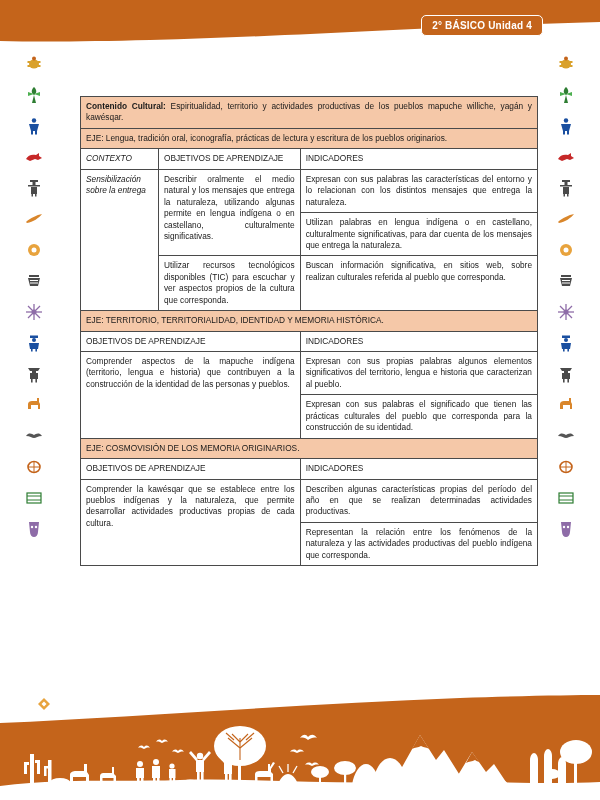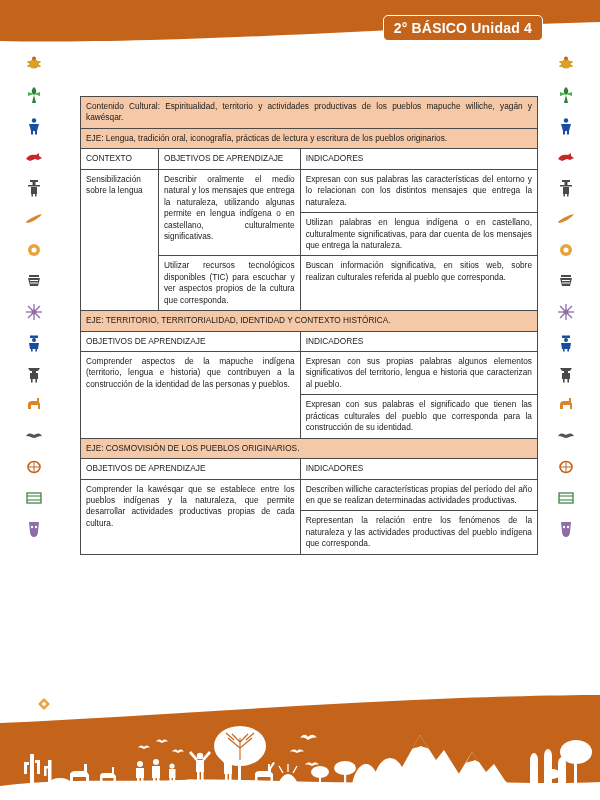--- a/index.html
+++ b/index.html
@@ -24,21 +24,21 @@
     width: 600px; height: 46px;
     overflow: hidden;
   }
   .top-band svg { display: block; }
 
   .unit-badge {
     position: absolute;
     top: 15px; right: 57px;
     background: #C4641B;
     color: #ffffff;
-    font-size: 14px;
+    font-size: 10px;
     font-weight: bold;
     letter-spacing: 0.2px;
     padding: 4px 10px 4px 10px;
     border-radius: 5px;
     border: 1px solid #ffffff;
     white-space: nowrap;
     z-index: 5;
   }
 
   
@@ -101,27 +101,27 @@
     font-weight: bold;
     text-align: center;
   }
   .colhead {
     background: #ffffff;
     font-weight: bold;
     text-align: center;
     vertical-align: middle;
     padding: 5px 4px;
   }
-  .cc-label { font-weight: normal; }
+  .cc-label { font-weight: bold; }
   .cc-body  { font-weight: normal; }
   .ctx-cell {
     text-align: left;
     vertical-align: top;
   }
-  .w-ctx { width: 78px; }
+  .w-ctx { width: 78px; font-style: italic; }
   .w-oa  { width: 142px; }
   .w-ind { width: 238px; }
   .nb { text-align: left; }
 </style>
 </head>
 <body>
 
 <div class="page">
 
   <div class="top-band">
@@ -391,63 +391,63 @@
         <td class="band" colspan="3">EJE: Lengua, tradición oral, iconografía, prácticas de lectura y escritura de los pueblos originarios.</td>
       </tr>
 
       <tr>
         <td class="colhead w-ctx">CONTEXTO</td>
         <td class="colhead w-oa">OBJETIVOS DE APRENDIZAJE</td>
         <td class="colhead w-ind">INDICADORES</td>
       </tr>
 
       <tr>
-        <td class="ctx-cell w-ctx" rowspan="3">Sensibilización sobre la lengua</td>
+        <td class="ctx-cell w-ctx" rowspan="3">Sensibilización sobre la entrega</td>
         <td class="w-oa" rowspan="2">Describir oralmente el medio natural y los mensajes que entrega la naturaleza, utilizando algunas permite en lengua indígena o en castellano, culturalmente significativas.</td>
         <td class="w-ind">Expresan con sus palabras las características del entorno y lo relacionan con los distintos mensajes que entrega la naturaleza.</td>
       </tr>
 
       <tr>
         <td class="w-ind">Utilizan palabras en lengua indígena o en castellano, culturalmente significativas, para dar cuenta de los mensajes que entrega la naturaleza.</td>
       </tr>
 
       <tr>
         <td class="w-oa">Utilizar recursos tecnológicos disponibles (TIC) para escuchar y ver aspectos propios de la cultura que corresponda.</td>
         <td class="w-ind">Buscan información significativa, en sitios web, sobre realizan culturales referida al pueblo que corresponda.</td>
       </tr>
 
       <tr>
-        <td class="band" colspan="3">EJE: TERRITORIO, TERRITORIALIDAD, IDENTIDAD Y CONTEXTO HISTÓRICA.</td>
+        <td class="band" colspan="3">EJE: TERRITORIO, TERRITORIALIDAD, IDENTIDAD Y MEMORIA HISTÓRICA.</td>
       </tr>
 
       <tr>
         <td class="colhead" colspan="2">OBJETIVOS DE APRENDIZAJE</td>
         <td class="colhead nb">INDICADORES</td>
       </tr>
 
       <tr>
         <td colspan="2" rowspan="2">Comprender aspectos de la mapuche indígena (territorio, lengua e historia) que contribuyen a la construcción de la identidad de las personas y pueblos.</td>
         <td class="w-ind">Expresan con sus propias palabras algunos elementos significativos del territorio, lengua e historia que caracterizan al pueblo.</td>
       </tr>
       <tr>
         <td class="w-ind">Expresan con sus palabras el significado que tienen las prácticas culturales del pueblo que corresponda para la construcción de su identidad.</td>
       </tr>
 
       <tr>
-        <td class="band-center" colspan="3">EJE: COSMOVISIÓN DE LOS PUEBLOS ORIGINARIOS.</td>
+        <td class="band-center" colspan="3">EJE: COSMOVISIÓN DE LOS MEMORIA ORIGINARIOS.</td>
       </tr>
 
       <tr>
         <td class="colhead" colspan="2">OBJETIVOS DE APRENDIZAJE</td>
         <td class="colhead">INDICADORES</td>
       </tr>
 
       <tr>
         <td colspan="2" rowspan="2">Comprender la kawésqar que se establece entre los pueblos indígenas y la naturaleza, que permite desarrollar actividades productivas propias de cada cultura.</td>
-        <td class="w-ind">Describen williche características propias del período del año en que se realizan determinadas actividades productivas.</td>
+        <td class="w-ind">Describen algunas características propias del período del año en que se realizan determinadas actividades productivas.</td>
       </tr>
       <tr>
         <td class="w-ind">Representan la relación entre los fenómenos de la naturaleza y las actividades productivas del pueblo indígena que corresponda.</td>
       </tr>
 
     </tbody>
   </table>
 
   <div class="bottom-band">
     <svg width="600" height="110" viewBox="0 0 600 110" xmlns="http://www.w3.org/2000/svg">

